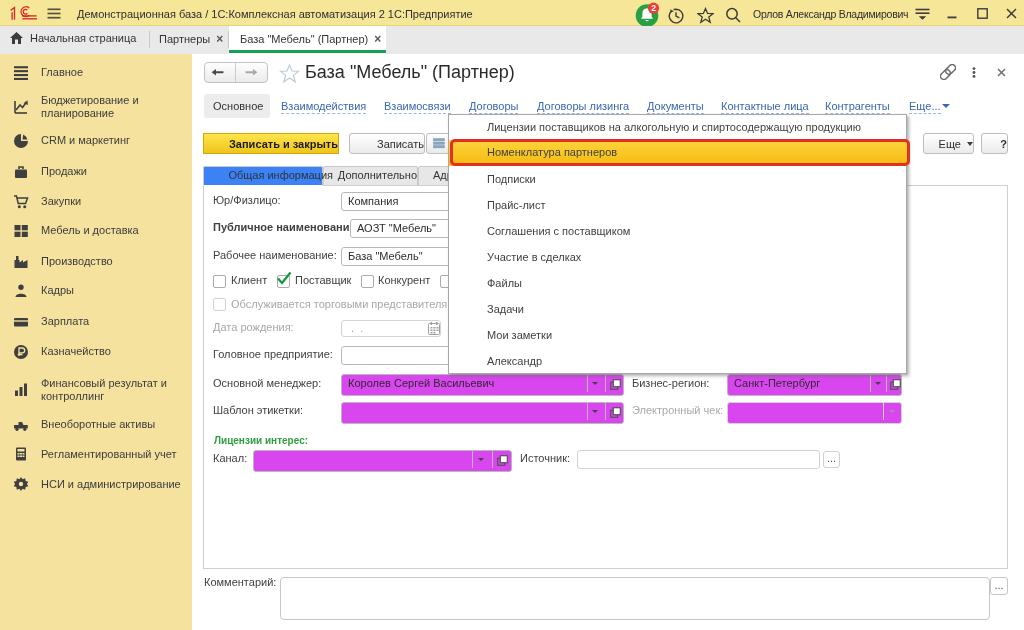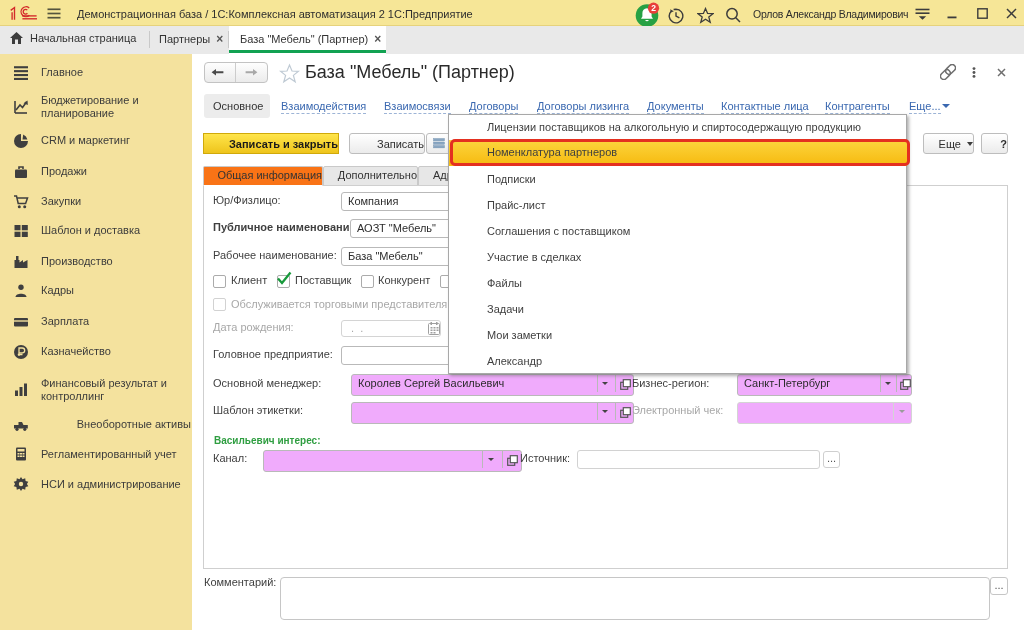--- a/index.html
+++ b/index.html
@@ -36,32 +36,32 @@
 #chiposntxt { left:213px; top:100px; color:#333; }
 
 
 .btn { height:21px; border:1px solid #bdbdbd; border-radius:3px; background:linear-gradient(#ffffff,#ebebeb); color:#2e2e2e; }
 #btnmain { left:203px; top:133px; width:136px; height:21px; border:1px solid #d0a90a; background:linear-gradient(#ffe54b,#eec41b); font-weight:bold; color:#1a1a1a; }
 .btnlbl { width:100%; text-align:right; position:absolute; top:4px; }
 
 
 .ftab { top:166px; height:20px; border:1px solid #c9c9c9; border-radius:2px 2px 0 0; background:#e7e7e7; }
 .ftab .btnlbl { top:2px; color:#333; }
-#ftab1 { background:#f97316; border-bottom:1px solid #fff; z-index:3; }
+#ftab1 { background:#3b82f6; border-bottom:1px solid #fff; z-index:3;padding-left:11px; }
 
 
 #panel { left:203px; top:185px; width:805px; height:384px; border:1px solid #cfcfcf; background:#fff; }
 
 
 .flabel { color:#3f3f3f; }
 .fdis { color:#a8a8a8; }
 .green { color:#2f9e41; font-weight:bold; }
 .finput { border:1px solid #b9b9b9; border-radius:3px; background:#fff; color:#2c2c2c; height:19px; line-height:17px; padding:0 0 0 6px; }
 .finput-dis { border:1px solid #d4d4d4; }
-.combo { border:1px solid #b9b9b9; border-radius:3px; background:#f0abfc; height:22px;margin-left:10px; }
+.combo { border:1px solid #b9b9b9; border-radius:3px; background:#d946ef; height:22px; }
 .csep { position:absolute; top:0; width:1px; height:17px; background:#b9b9b9; }
 .tri { position:absolute; width:0; height:0; border-left:3px solid transparent; border-right:3px solid transparent; border-top:3.8px solid #434343; }
 .checkbox { width:13px; height:13px; border:1px solid #ababab; border-radius:2px; background:#fff; }
 .cbdis { border-color:#d2d2d2; }
 .smallbtn { border:1px solid #bdbdbd; border-radius:3px; background:#fff; color:#555; text-align:center; }
 
 
 #menu { left:448px; top:114px; width:459px; height:260px; background:#fff; border:1px solid #a8a8a8; box-shadow:2px 2px 3px rgba(100,100,100,.5); z-index:10; }
 .mitem { position:absolute; left:38px; height:26px; line-height:25px; color:#3f3f3f; white-space:nowrap; }
 #hl { left:449px; top:140px; width:458px; height:26px; background:linear-gradient(#fcd53e,#f6b90e); z-index:11; }
@@ -180,21 +180,21 @@
   </svg>
 <div class="sbitem abs" style="top:195px;">Закупки</div>
 <svg class="abs" style="left:13px; top:223px;" width="16" height="16" viewBox="0 0 16 16">
     <g fill="#3f3f3f">
       <rect x="1.5" y="2" width="6" height="5.3"></rect>
       <rect x="8.8" y="2" width="6" height="5.3"></rect>
       <rect x="1.5" y="8.7" width="6" height="5.3"></rect>
       <rect x="8.8" y="8.7" width="6" height="5.3"></rect>
     </g>
   </svg>
-<div class="sbitem abs" style="top:224px;">Шаблон и доставка</div>
+<div class="sbitem abs" style="top:224px;">Мебель и доставка</div>
 <svg class="abs" style="left:13px; top:254px;" width="16" height="16" viewBox="0 0 16 16">
     <path d="M1.5,14 L1.5,6 L3,6 L3,2 L5.5,2 L5.5,6 L6.5,6 L6.5,8.5 L10,6 L10,8.5 L14.5,6 L14.5,14 Z" fill="#3f3f3f"></path>
   </svg>
 <div class="sbitem abs" style="top:255px;">Производство</div>
 <svg class="abs" style="left:13px; top:283px;" width="16" height="16" viewBox="0 0 16 16">
     <circle cx="8" cy="4.2" r="2.7" fill="#3f3f3f"></circle>
     <path d="M2.5,14 C2.5,9.5 13.5,9.5 13.5,14 Z" fill="#3f3f3f"></path>
   </svg>
 <div class="sbitem abs" style="top:284px;">Кадры</div>
 <svg class="abs" style="left:13px; top:314px;" width="16" height="16" viewBox="0 0 16 16">
@@ -213,21 +213,21 @@
       <rect x="6.5" y="5" width="3" height="9"></rect>
       <rect x="11" y="1.5" width="3" height="12.5"></rect>
     </g>
   </svg>
 <div class="sbitem abs" style="top:377px;">Финансовый результат и<br>контроллинг</div>
 <svg class="abs" style="left:13px; top:417px;" width="16" height="16" viewBox="0 0 16 16">
     <path d="M1,11.5 L1,8 L5.5,8 L5.5,5 L9,5 L10.5,8 L14.8,8 L14.8,11.5 Z" fill="#3f3f3f"></path>
     <circle cx="4" cy="12.3" r="1.6" fill="#3f3f3f"></circle>
     <circle cx="11.8" cy="12.3" r="1.6" fill="#3f3f3f"></circle>
   </svg>
-<div class="sbitem abs" style="top:418px;text-align:right;">Внеоборотные активы</div>
+<div class="sbitem abs" style="top:418px;">Внеоборотные активы</div>
 <svg class="abs" style="left:13px; top:446px;" width="16" height="16" viewBox="0 0 16 16">
     <rect x="3" y="1.5" width="10" height="13" rx="1" fill="#3f3f3f"></rect>
     <rect x="4.5" y="3" width="7" height="2.5" fill="#f4e29e"></rect>
     <g fill="#f4e29e">
       <rect x="4.5" y="7" width="2" height="1.5"></rect>
       <rect x="7" y="7" width="2" height="1.5"></rect>
       <rect x="9.5" y="7" width="2" height="1.5"></rect>
       <rect x="4.5" y="9.5" width="2" height="1.5"></rect>
       <rect x="7" y="9.5" width="2" height="1.5"></rect>
       <rect x="9.5" y="9.5" width="2" height="1.5"></rect>
@@ -389,21 +389,21 @@
       <rect x="0.7" y="3.3" width="7" height="7" fill="none" stroke="#555" stroke-width="1.2"></rect>
       <rect x="3.3" y="0.7" width="7" height="7" fill="#fff" stroke="#555" stroke-width="1.2"></rect>
     </svg>
 </div>
 <div class="fdis abs" style="left:632px; top:404px;">Электронный чек:</div>
 <div class="combo abs" style="left:727px; top:402px; width:175px; border-color:#d4d4d4;">
   <div class="csep" style="left:155px; background:#d4d4d4;"></div>
   <div class="tri" style="left:161px; top:7px; border-top-color:#9a9a9a;"></div>
 </div>
 
-<div class="green abs" style="left:214px; top:435px; font-size:10px;">Васильевич интерес:</div>
+<div class="green abs" style="left:214px; top:435px; font-size:10px;">Лицензии интерес:</div>
 
 <div class="flabel abs" style="left:213px; top:452px;">Канал:</div>
 <div class="combo abs" style="left:253px; top:450px; width:259px;">
   <div class="csep" style="left:218px;"></div>
   <div class="tri" style="left:223.5px; top:7px;"></div>
   <div class="csep" style="left:238px;"></div>
   <svg style="position:absolute; left:243px; top:3.5px;" width="11" height="11" viewBox="0 0 11 11">
       <rect x="0.7" y="3.3" width="7" height="7" fill="none" stroke="#555" stroke-width="1.2"></rect>
       <rect x="3.3" y="0.7" width="7" height="7" fill="#fff" stroke="#555" stroke-width="1.2"></rect>
     </svg>

